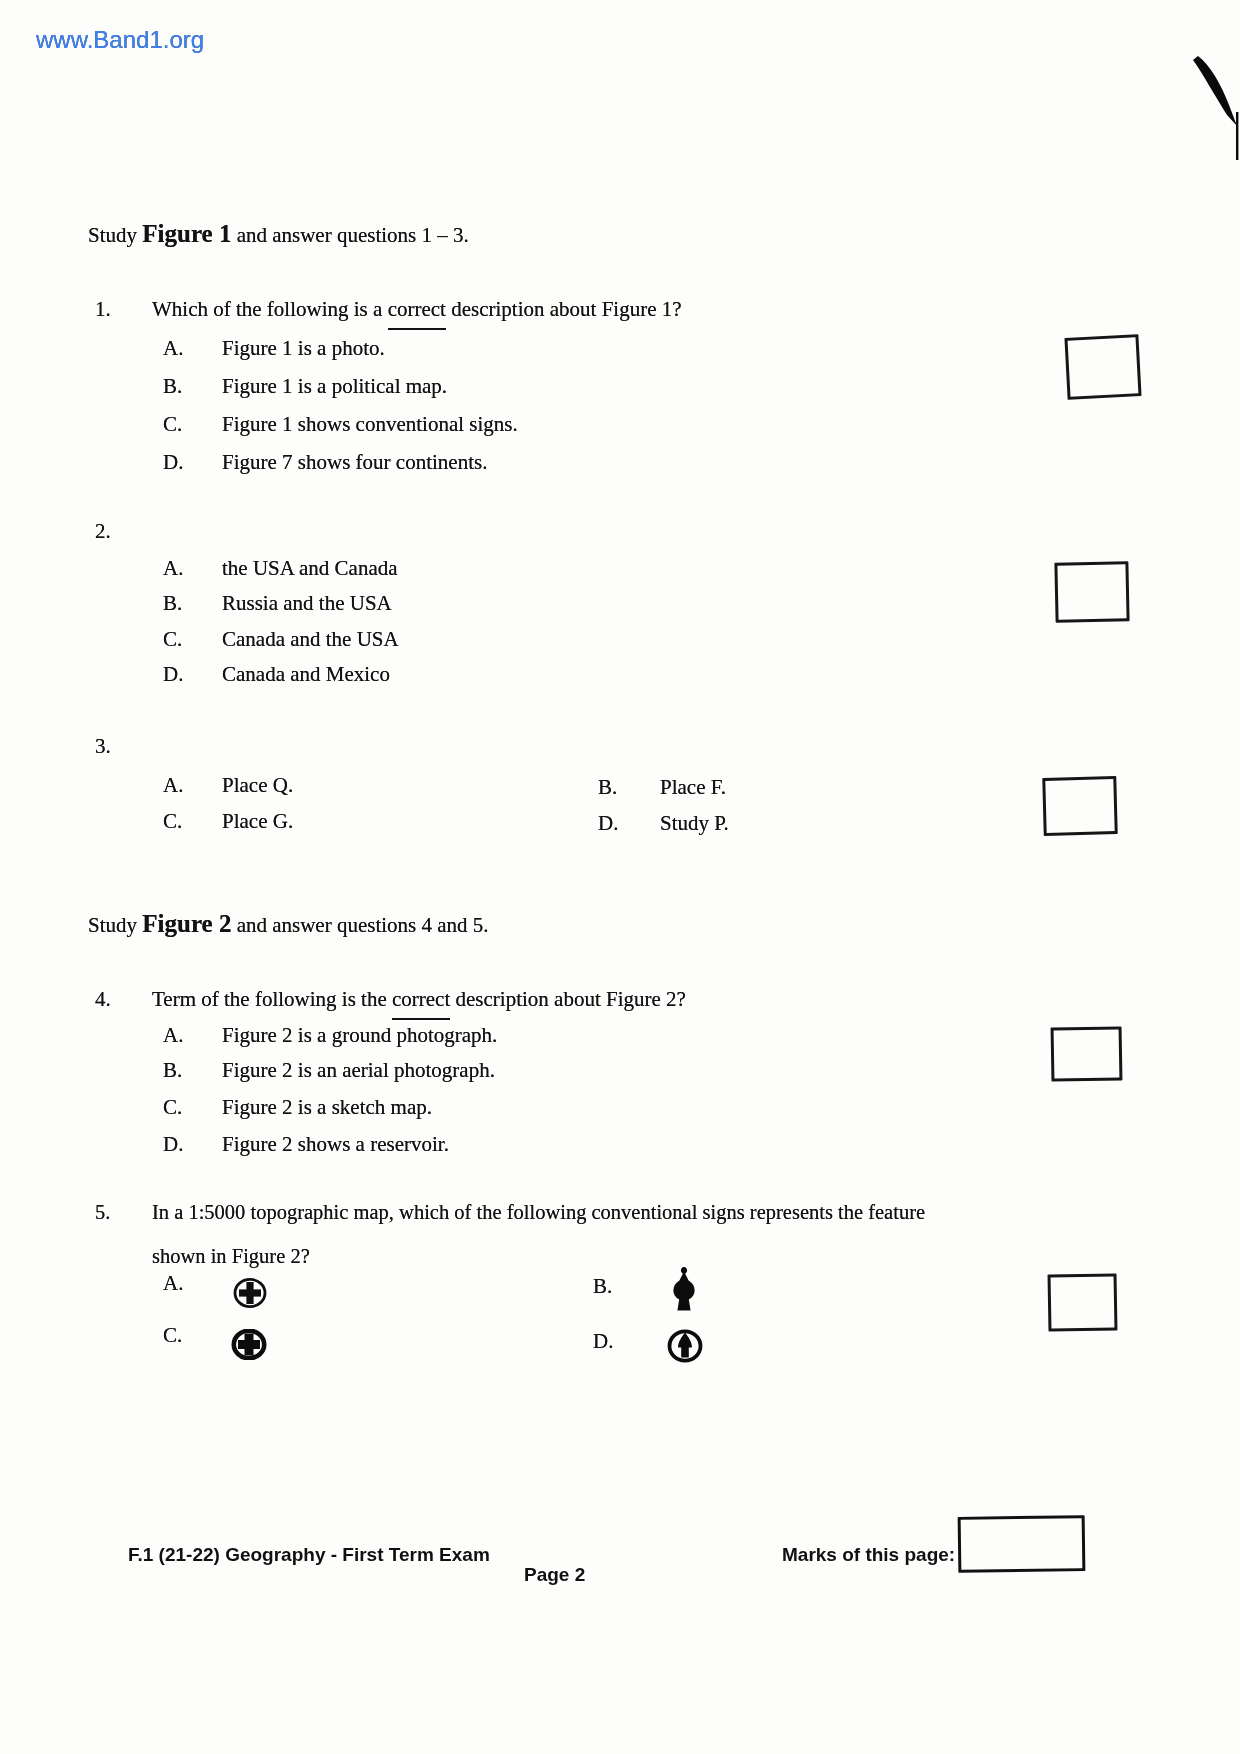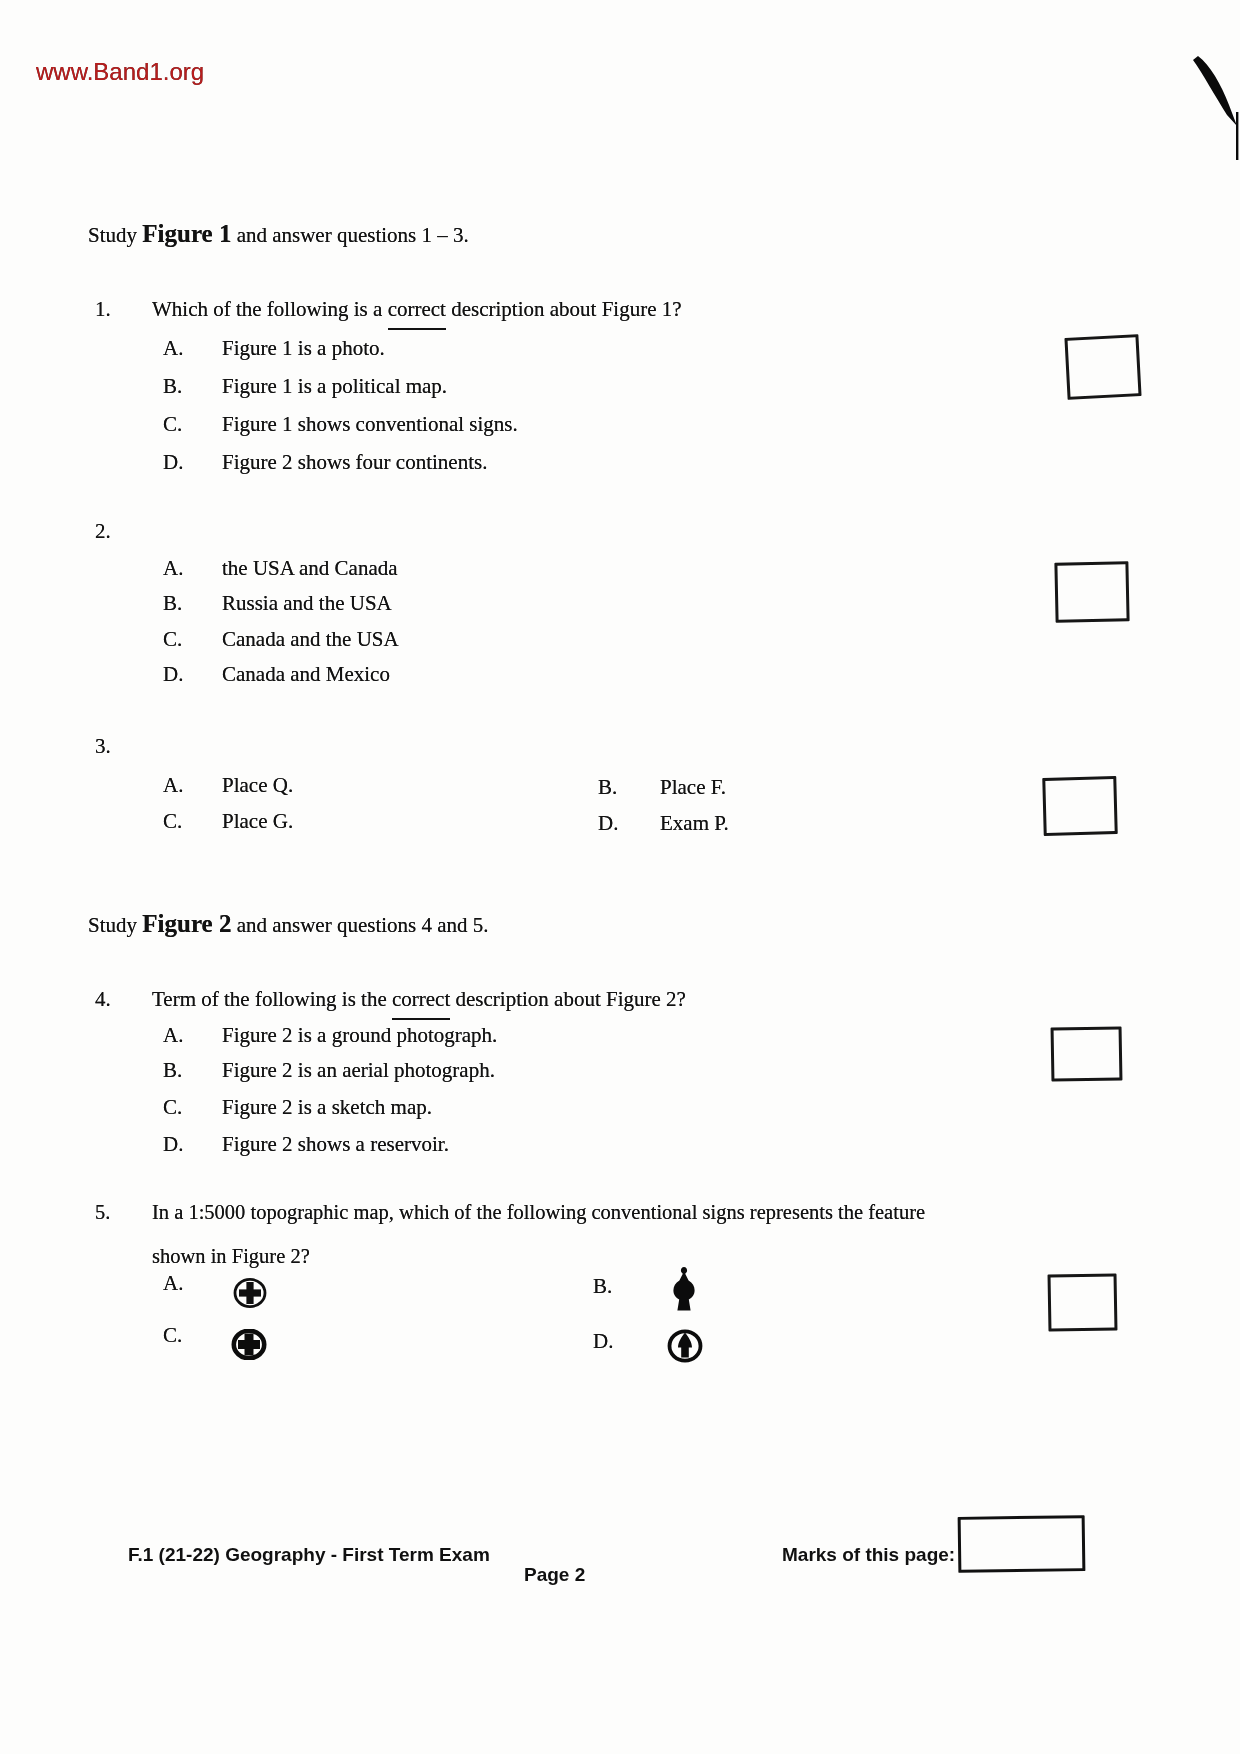--- a/index.html
+++ b/index.html
@@ -10,21 +10,21 @@
     background:#fdfdfc;
     overflow:hidden;
     font-family:"Liberation Serif", serif;
     color:#121212;
   }
   .page *{box-sizing:border-box;}
   .txt{text-shadow:0 0 .6px rgba(18,18,18,.8);}
   .watermark{
     position:absolute;left:36px;top:26px;
     font-family:"Liberation Sans", sans-serif;
-    font-size:24px;color:#b91c1c;margin-top:32px;
+    font-size:24px;color:#3b82f6;
   }
   .pen-mark{position:absolute;left:1192px;top:50px;}
   .part-heading{position:absolute;left:96px;top:84px;white-space:nowrap;}
   .part-label{font-size:29px;font-weight:bold;letter-spacing:.5px;}
   .part-sub-bold{font-size:22px;font-weight:bold;}
   .part-sub{font-size:22px;}
   .study-line{position:absolute;left:88px;white-space:nowrap;font-size:21px;}
   .study-figure{font-size:25px;font-weight:bold;}
   .qline{position:absolute;left:95px;display:flex;font-size:21px;line-height:29px;white-space:nowrap;}
   .qnum{display:inline-block;width:57px;flex:none;}
@@ -83,21 +83,21 @@
   <div class="opt txt" style="left:163px;top:372px;">
     <span class="letter lw59">B.</span>
     <span>Figure 1 is a political map.</span>
   </div>
   <div class="opt txt" style="left:163px;top:410px;">
     <span class="letter lw59">C.</span>
     <span>Figure 1 shows conventional signs.</span>
   </div>
   <div class="opt txt" style="left:163px;top:448px;">
     <span class="letter lw59">D.</span>
-    <span>Figure 2 shows four continents.</span>
+    <span>Figure 7 shows four continents.</span>
   </div>
   <div class="ansbox" style="left:1066px;top:336px;width:74px;height:62px;transform:rotate(-3deg);"></div>
 
   <div class="qline txt" style="top:517px;">
     <span class="qnum">2.</span>
   </div>
   <div class="opt txt" style="left:163px;top:554px;">
     <span class="letter lw59">A.</span>
     <span>the USA and Canada</span>
   </div>
@@ -125,21 +125,21 @@
   <div class="opt txt" style="left:598px;top:773px;">
     <span class="letter lw62">B.</span>
     <span>Place F.</span>
   </div>
   <div class="opt txt" style="left:163px;top:807px;">
     <span class="letter lw59">C.</span>
     <span>Place G.</span>
   </div>
   <div class="opt txt" style="left:598px;top:809px;">
     <span class="letter lw62">D.</span>
-    <span>Exam P.</span>
+    <span>Study P.</span>
   </div>
   <div class="ansbox" style="left:1043px;top:777px;width:74px;height:58px;transform:rotate(-1.5deg);"></div>
 
   <div class="study-line txt" style="top:910px;">
     <span>Study</span>
     <span class="study-figure">Figure 2</span>
     <span>and answer questions 4 and 5.</span>
   </div>
 
   <div class="qline txt" style="top:985px;">

